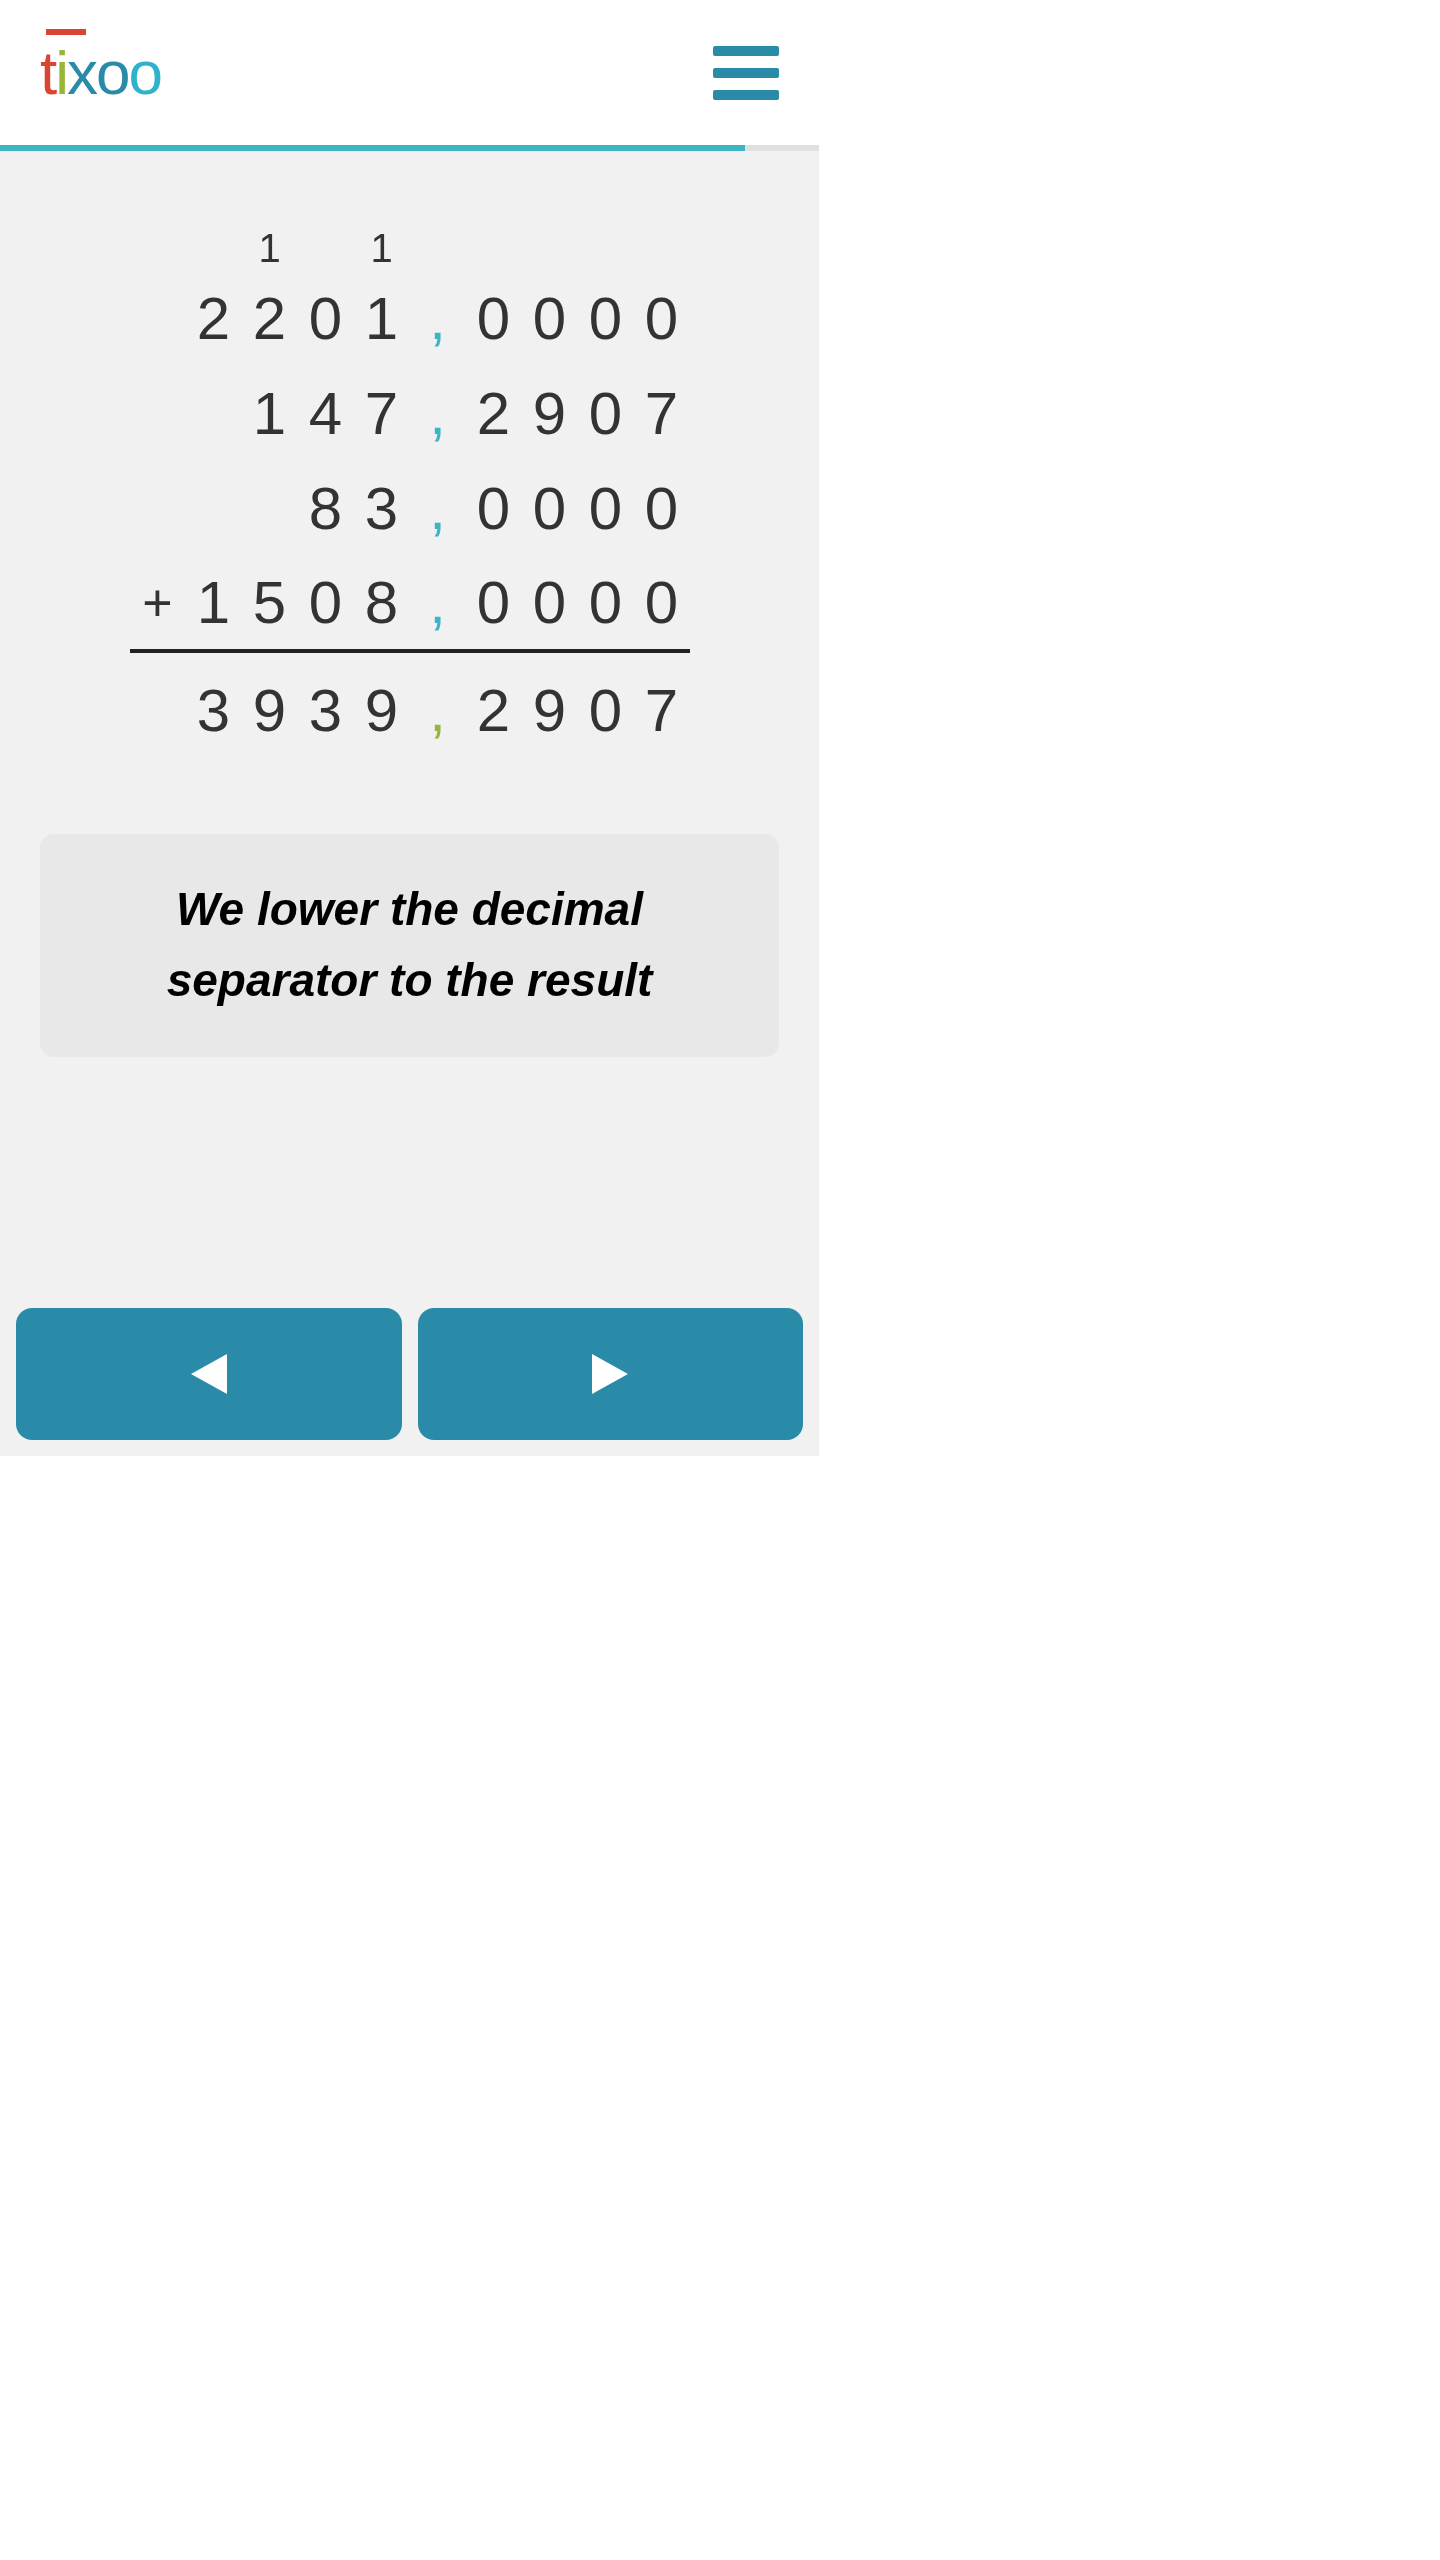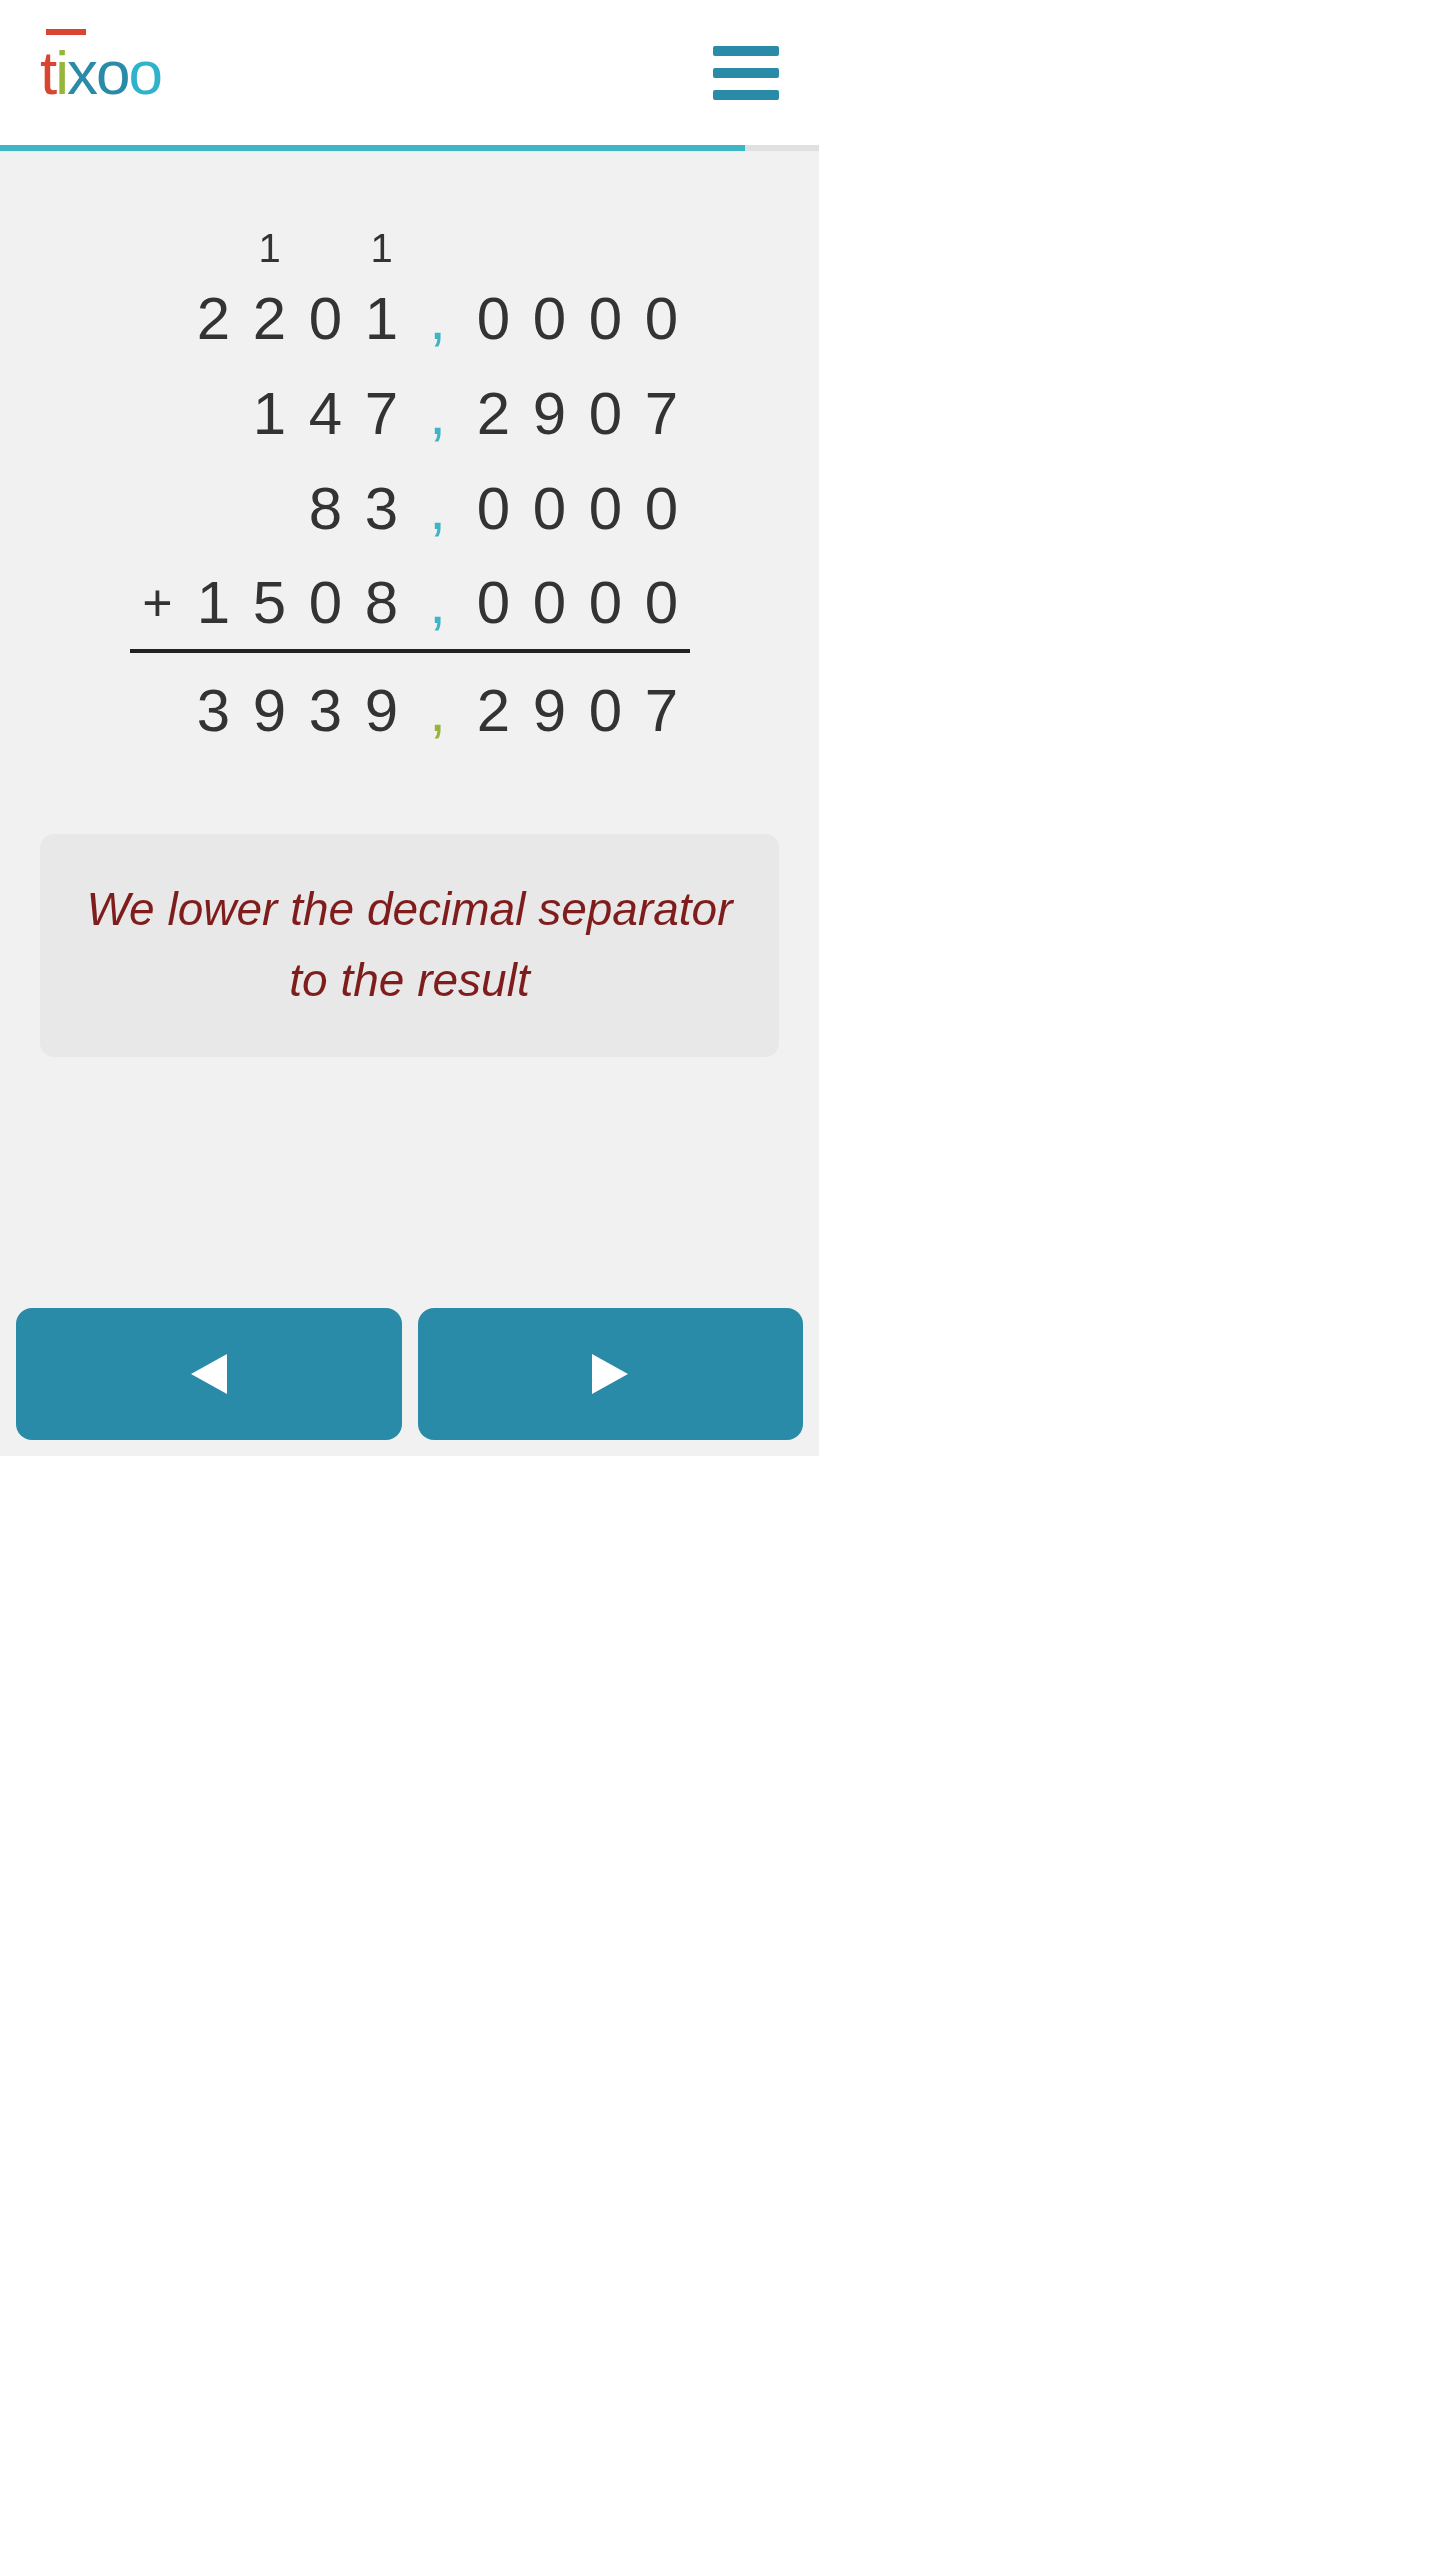--- a/index.html
+++ b/index.html
@@ -99,23 +99,24 @@
   }
   .result-row td { padding-top: 8px; }
   .plus-cell { font-size: 52px; }
   .instruction-box {
     background: #e8e8e8;
     border-radius: 14px;
     margin-top: 80px;
     padding: 40px 30px;
     font-size: 46px;
     font-style: italic;
-    color: #7f1d1d;
+    color: #000000;
     text-align: center;
     line-height: 1.55;
+    font-weight: bold;
   }
   .nav-buttons {
     position: absolute;
     bottom: 16px;
     left: 16px;
     right: 16px;
     display: flex;
     gap: 16px;
   }
   .nav-btn {

